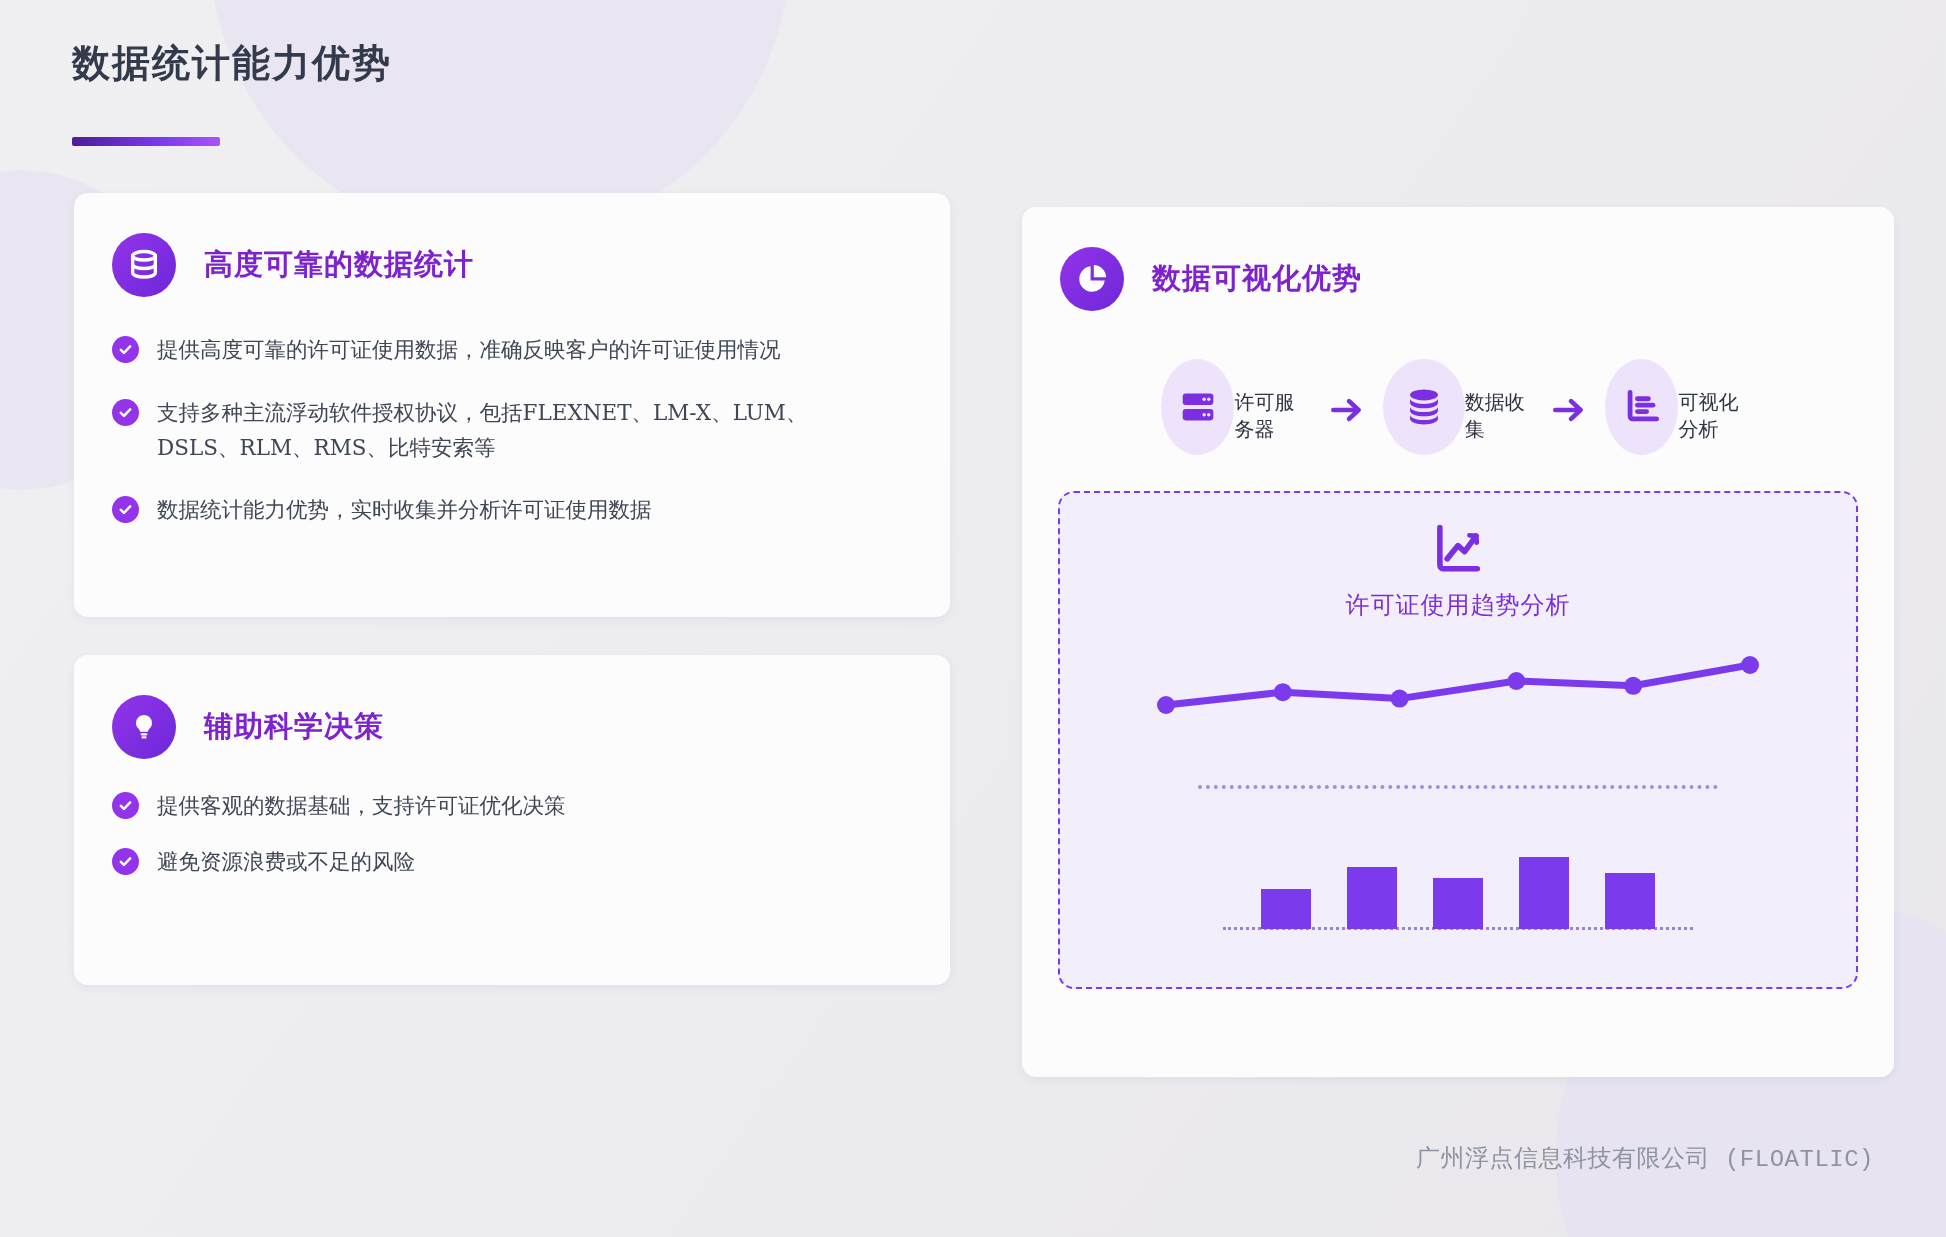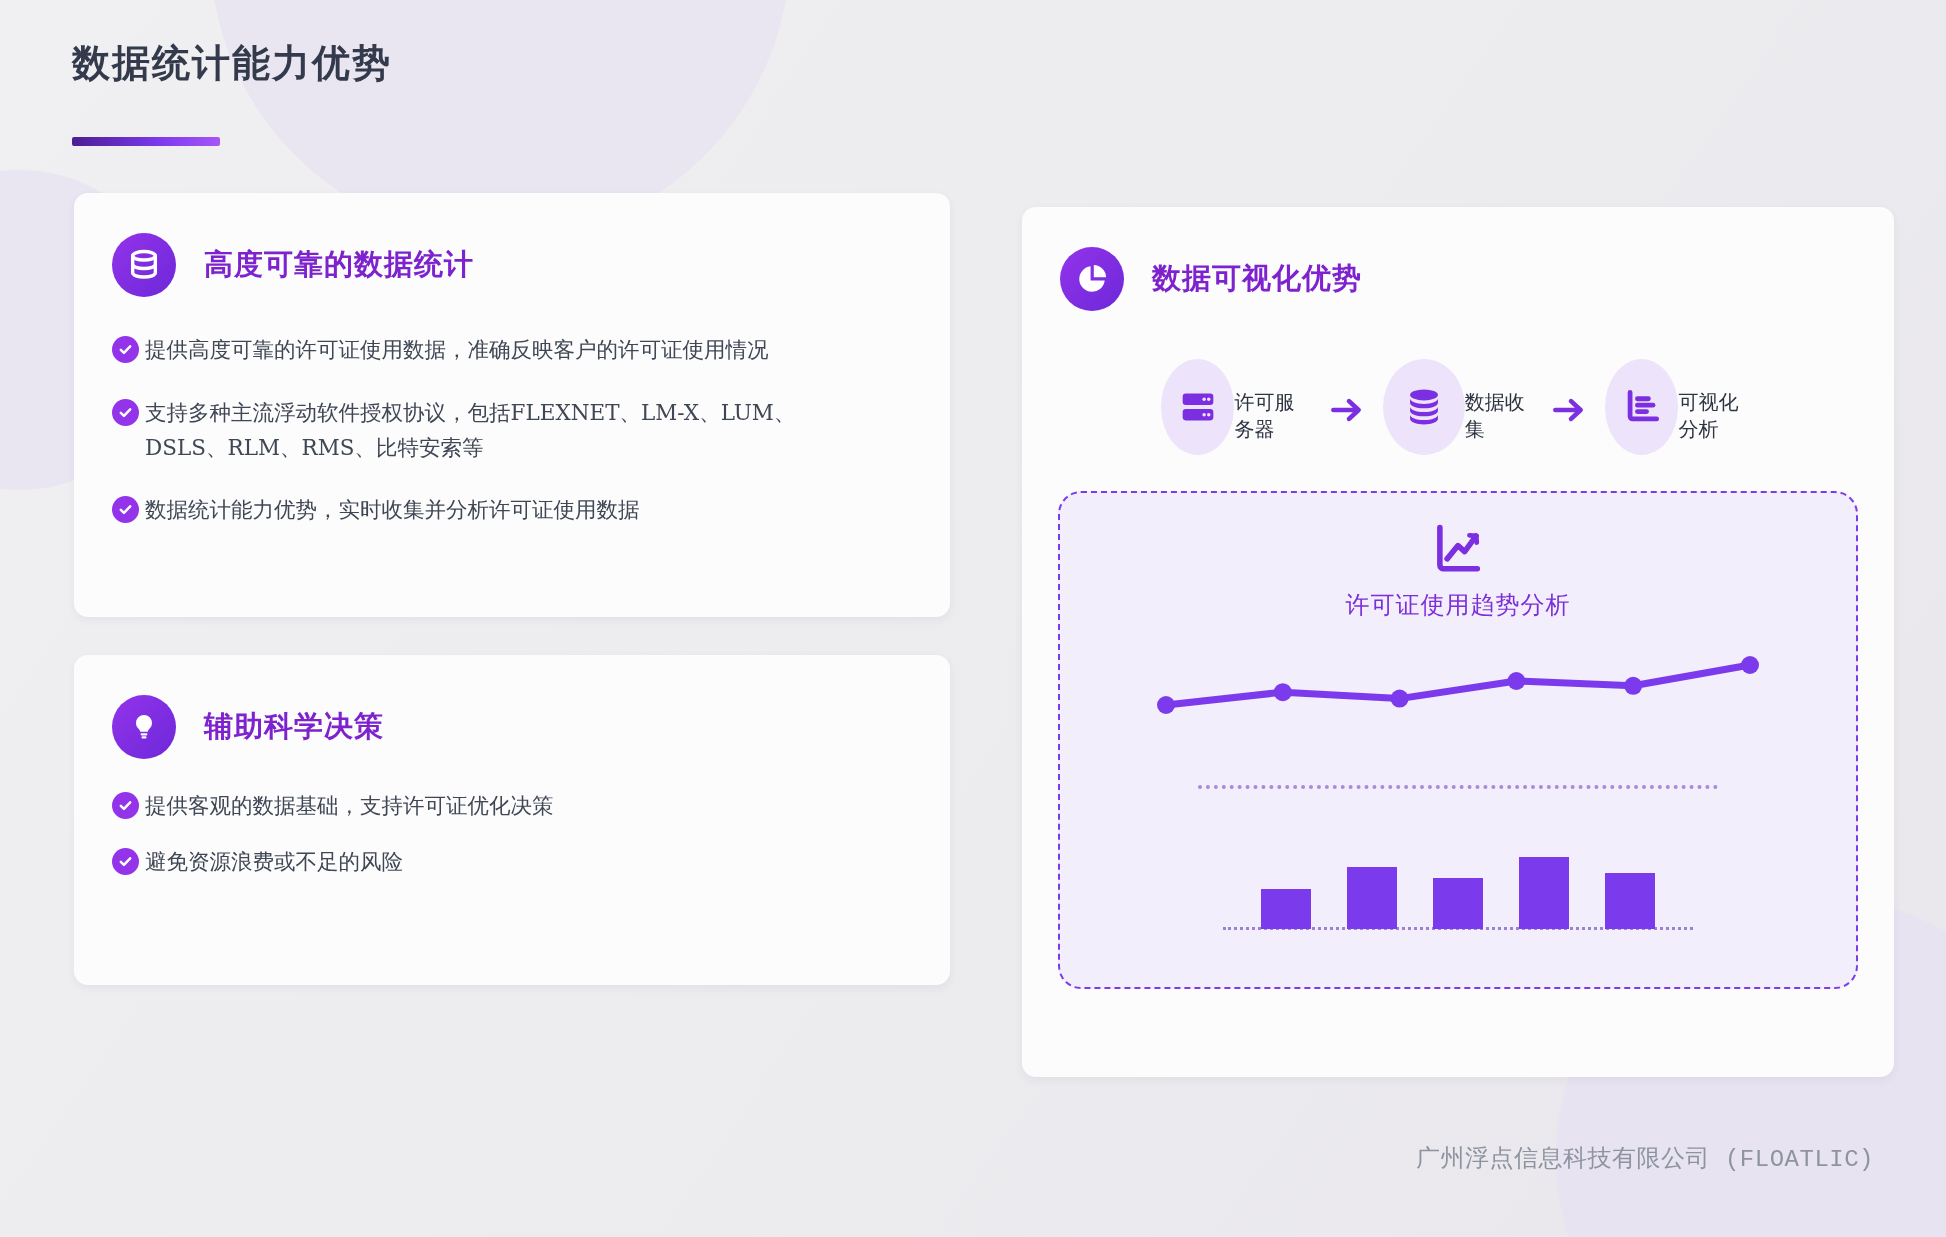--- a/index.html
+++ b/index.html
@@ -37,42 +37,42 @@
 
   .card-header { display:flex; align-items:center; gap:28px; padding:40px 38px 0 38px; }
   .icon-circle {
     width:64px; height:64px; border-radius:50%; flex:0 0 64px;
     background:linear-gradient(135deg,#9333ea,#6d28d9);
     display:flex; align-items:center; justify-content:center;
   }
   .card-title { font-size:29px; color:#7e22ce; font-weight:700; letter-spacing:1px; }
 
   .bullets { padding:36px 38px 0 38px; }
-  .bullet-row { display:flex; align-items:flex-start; gap:6px; margin-bottom:28px; }
+  .bullet-row { display:flex; align-items:flex-start; gap:18px; margin-bottom:28px; }
   #card-decision .bullets { padding-top:30px; }
   #card-decision .bullet-row { margin-bottom:21px; }
   .check-circle {
     width:27px; height:27px; border-radius:50%; background:#9333ea; flex:0 0 27px;
     display:flex; align-items:center; justify-content:center; margin-top:3px;
   }
   .bullet-text { font-size:21.5px; line-height:1.62; color:#3f4654; max-width:700px; }
 
   
   .flow-row { display:flex; justify-content:center; align-items:flex-start; gap:16px; margin-top:48px; }
   .flow-station { display:flex; flex-direction:row; align-items:center; width:150px; }
   .flow-circle {
     width:96px; height:96px; border-radius:50%; background:#ede4fb;
     display:flex; align-items:center; justify-content:center;
   }
   .flow-label { margin-top:18px; font-size:20px; color:#2e3442; }
   .flow-arrow { margin-top:36px; width:40px; display:flex; justify-content:center; }
 
   .dashed-box {
     margin:36px 36px 0 36px; height:498px;
-    border:2px dashed #7c3aed; border-radius:23px; background:#f2eefb;
+    border:2px dashed #7c3aed; border-radius:16px; background:#f2eefb;
     text-align:center; position:relative;
   }
   .trend-icon-wrap { margin-top:26px; display:flex; justify-content:center; }
   .trend-label { margin-top:12px; font-size:24px; color:#7c2fd8; letter-spacing:1px; }
   .trend-line-wrap { margin-top:16px; display:flex; justify-content:center; }
   .dotted-sep { margin:18px auto 0 auto; width:520px; border-top:4px dotted #a78bdb; }
   .trend-bars-wrap { margin-top:48px; display:flex; justify-content:center; }
   .bars-baseline { margin:-2px auto 0 auto; width:470px; border-top:3px dotted #9b82d4; }
 
   .footer {

